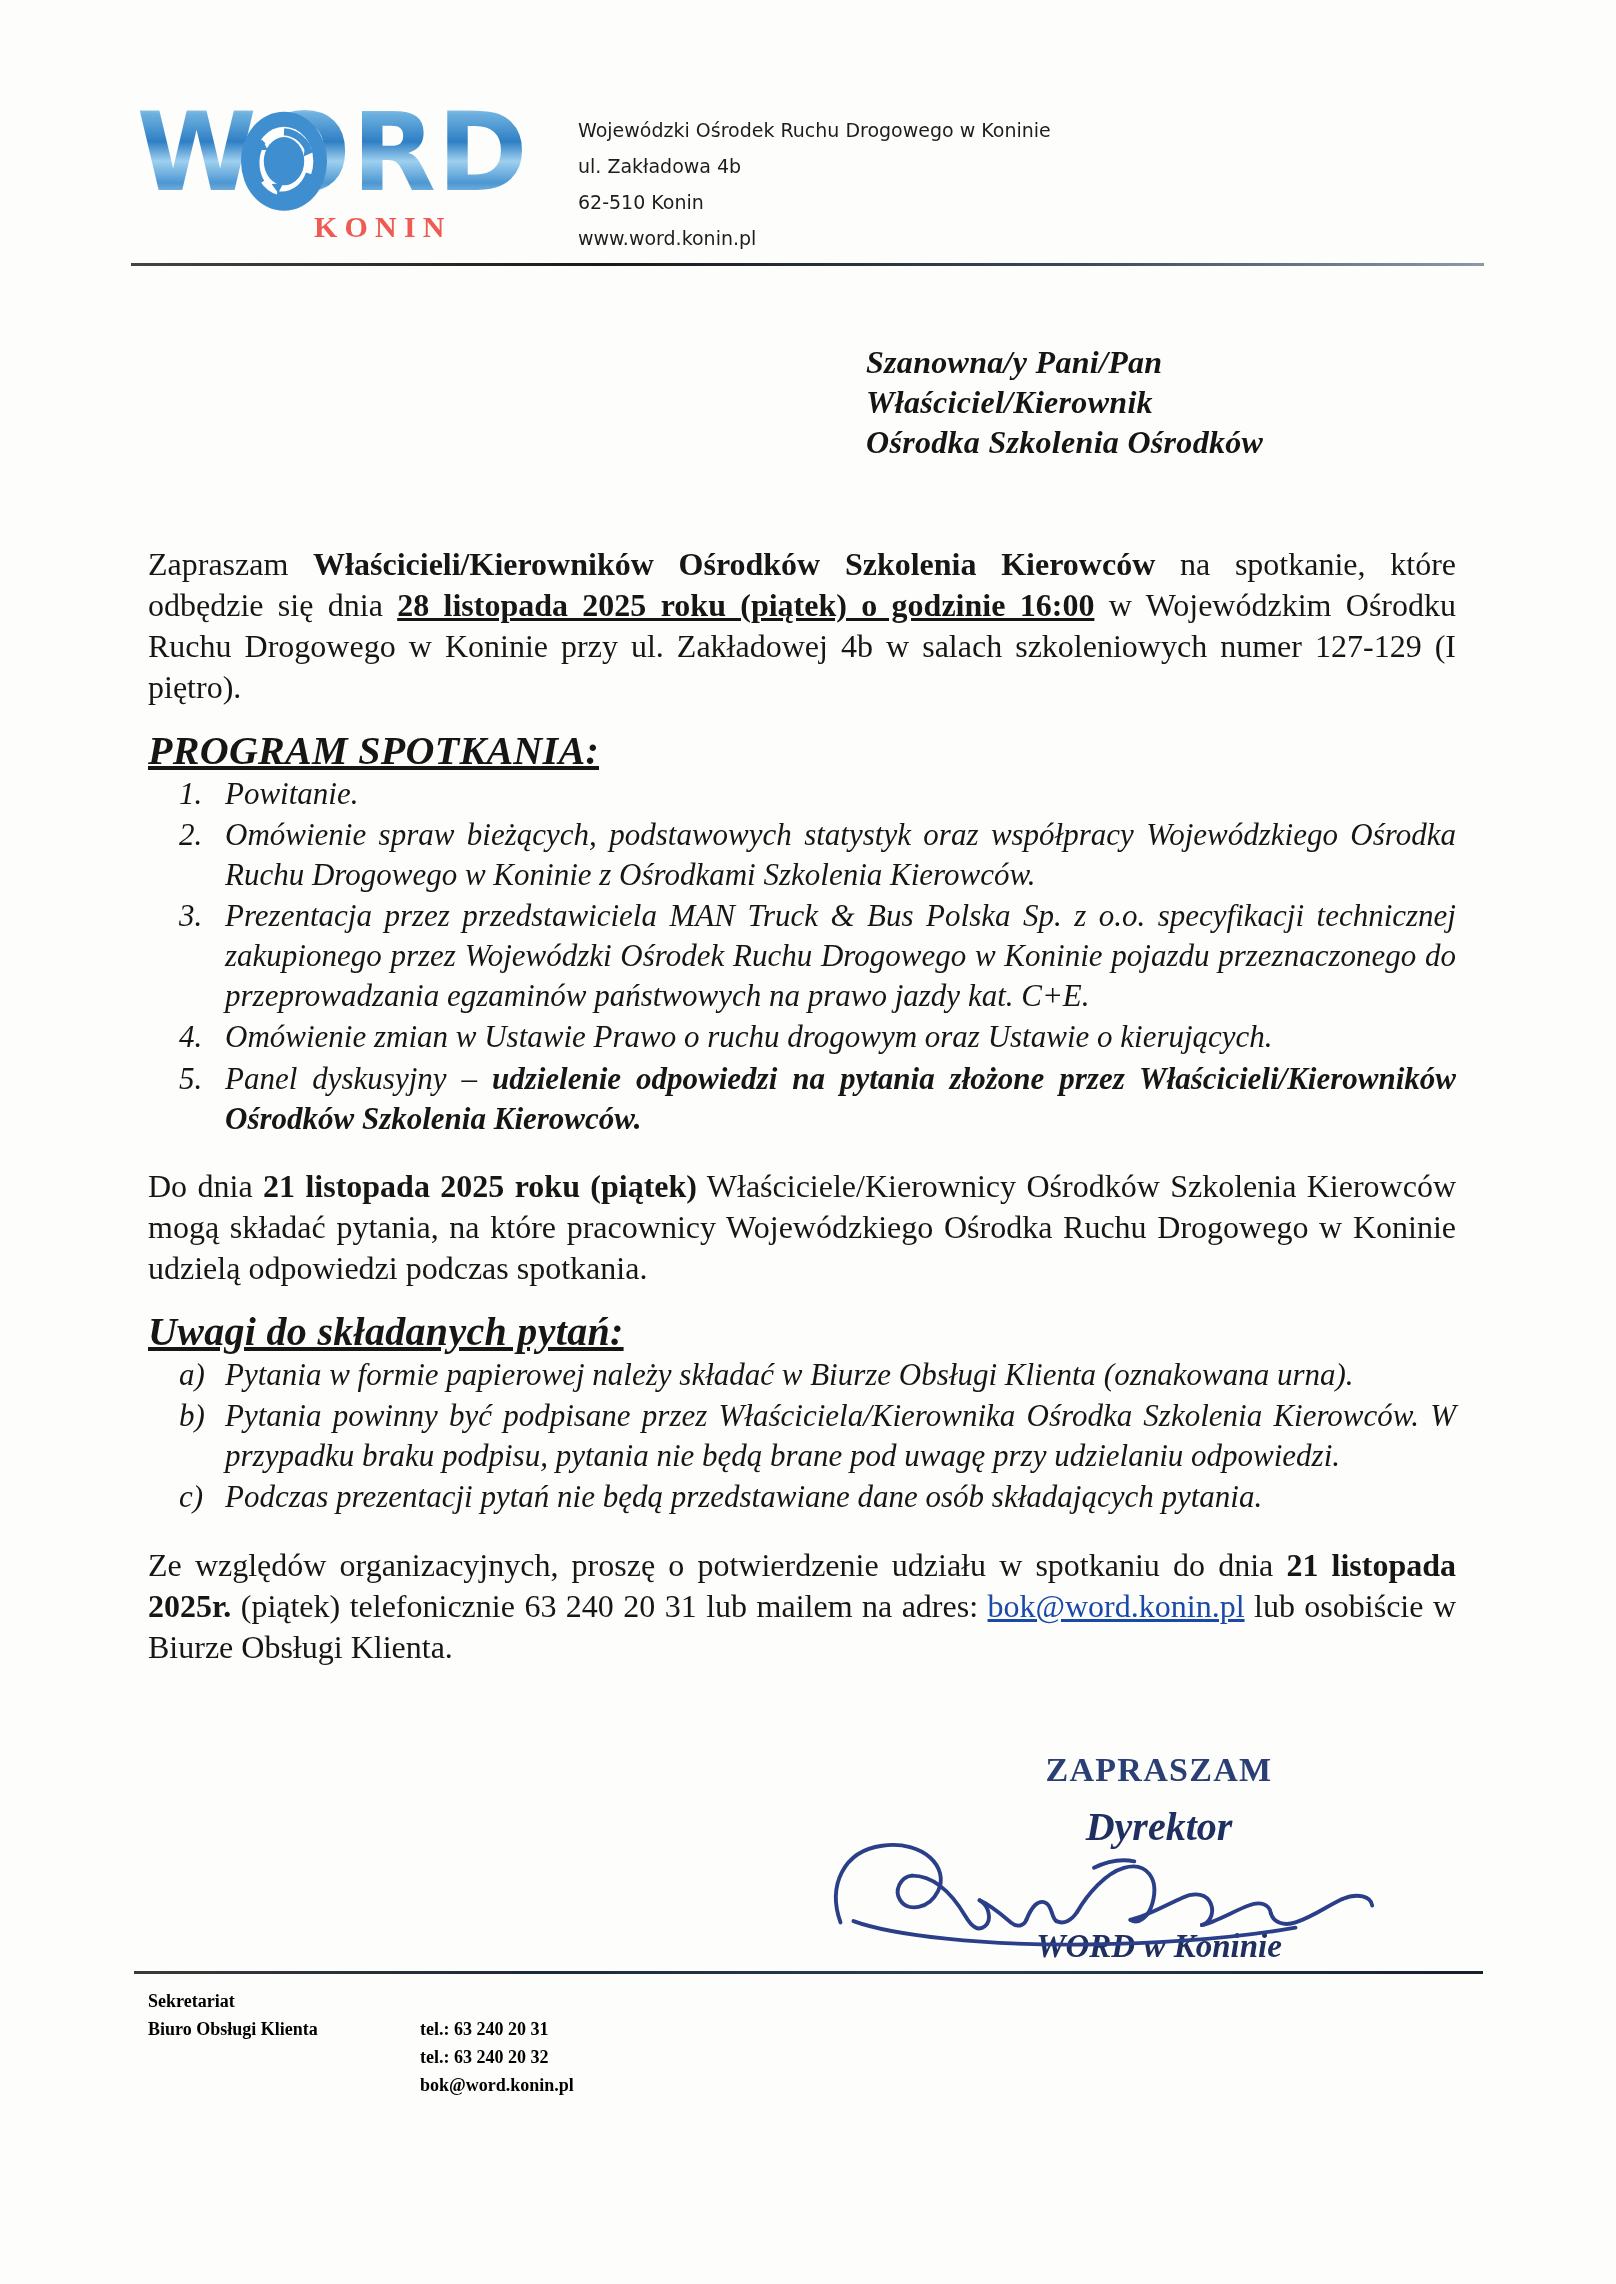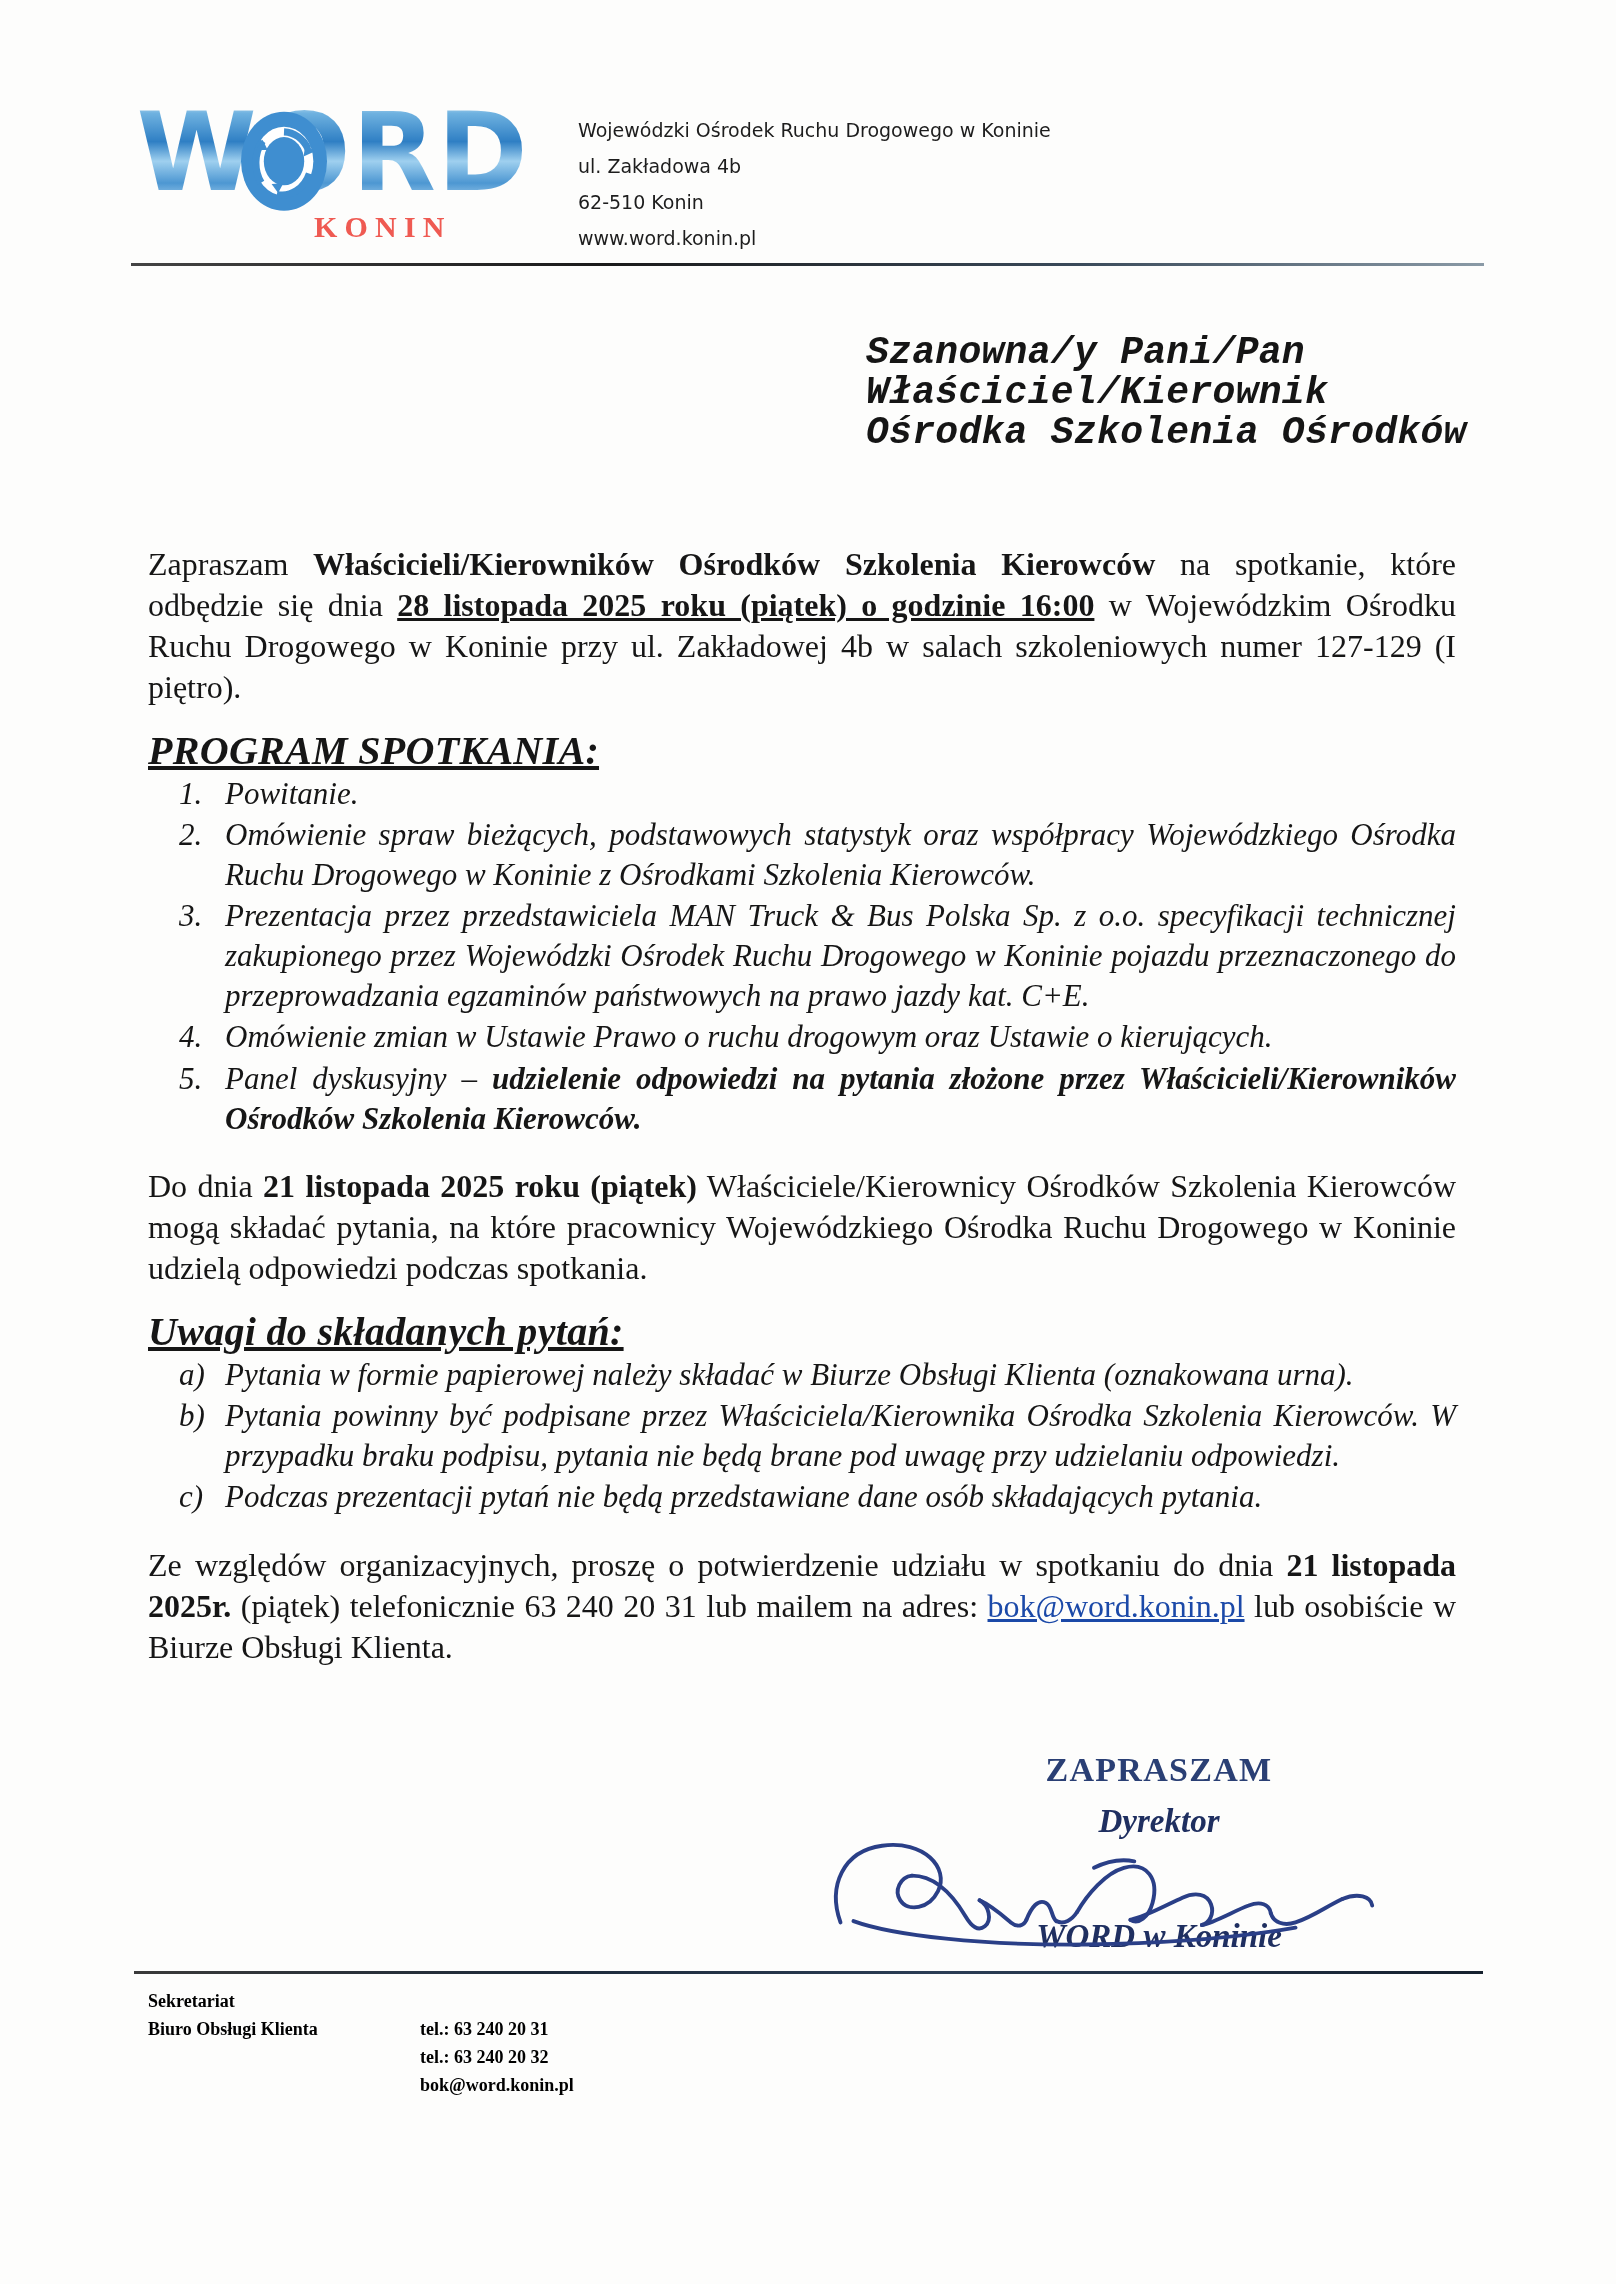--- a/index.html
+++ b/index.html
@@ -99,25 +99,25 @@
     top: 263px;
     width: 1353px;
     height: 2.6px;
     background: linear-gradient(90deg,#444 0%, #1a1a1a 35%, #3a4a5a 70%, #8a9aa6 100%);
   }
 
   
   .addressee {
     position: absolute;
     left: 866px;
-    top: 333px;
-    font-family: Liberation Mono, monospace;
-    font-style: italic;
-    font-weight: 700;
-    font-size: 38px;
+    top: 342px;
+    font-family: Liberation Serif, serif;
+    font-style: italic;
+    font-weight: 700;
+    font-size: 32px;
     line-height: 40px;
     color: #151515;
     letter-spacing: 0.3px;
   }
 
   
   .body-col {
     position: absolute;
     left: 148px;
     top: 544px;
@@ -182,21 +182,21 @@
   .sig-zapraszam {
     font-weight: 700;
     font-size: 34px;
     letter-spacing: 1.3px;
     color: #2a3f74;
   }
   .sig-dyrektor {
     margin-top: 14.3px;
     font-style: italic;
     font-weight: 700;
-    font-size: 33px;
+    font-size: 40px;
     color: #1f2f60;
   }
   .sig-word {
     margin-top: 78px;
     font-style: italic;
     font-weight: 700;
     font-size: 33px;
     color: #1f2f60;
   }
   .sig-scribble {

